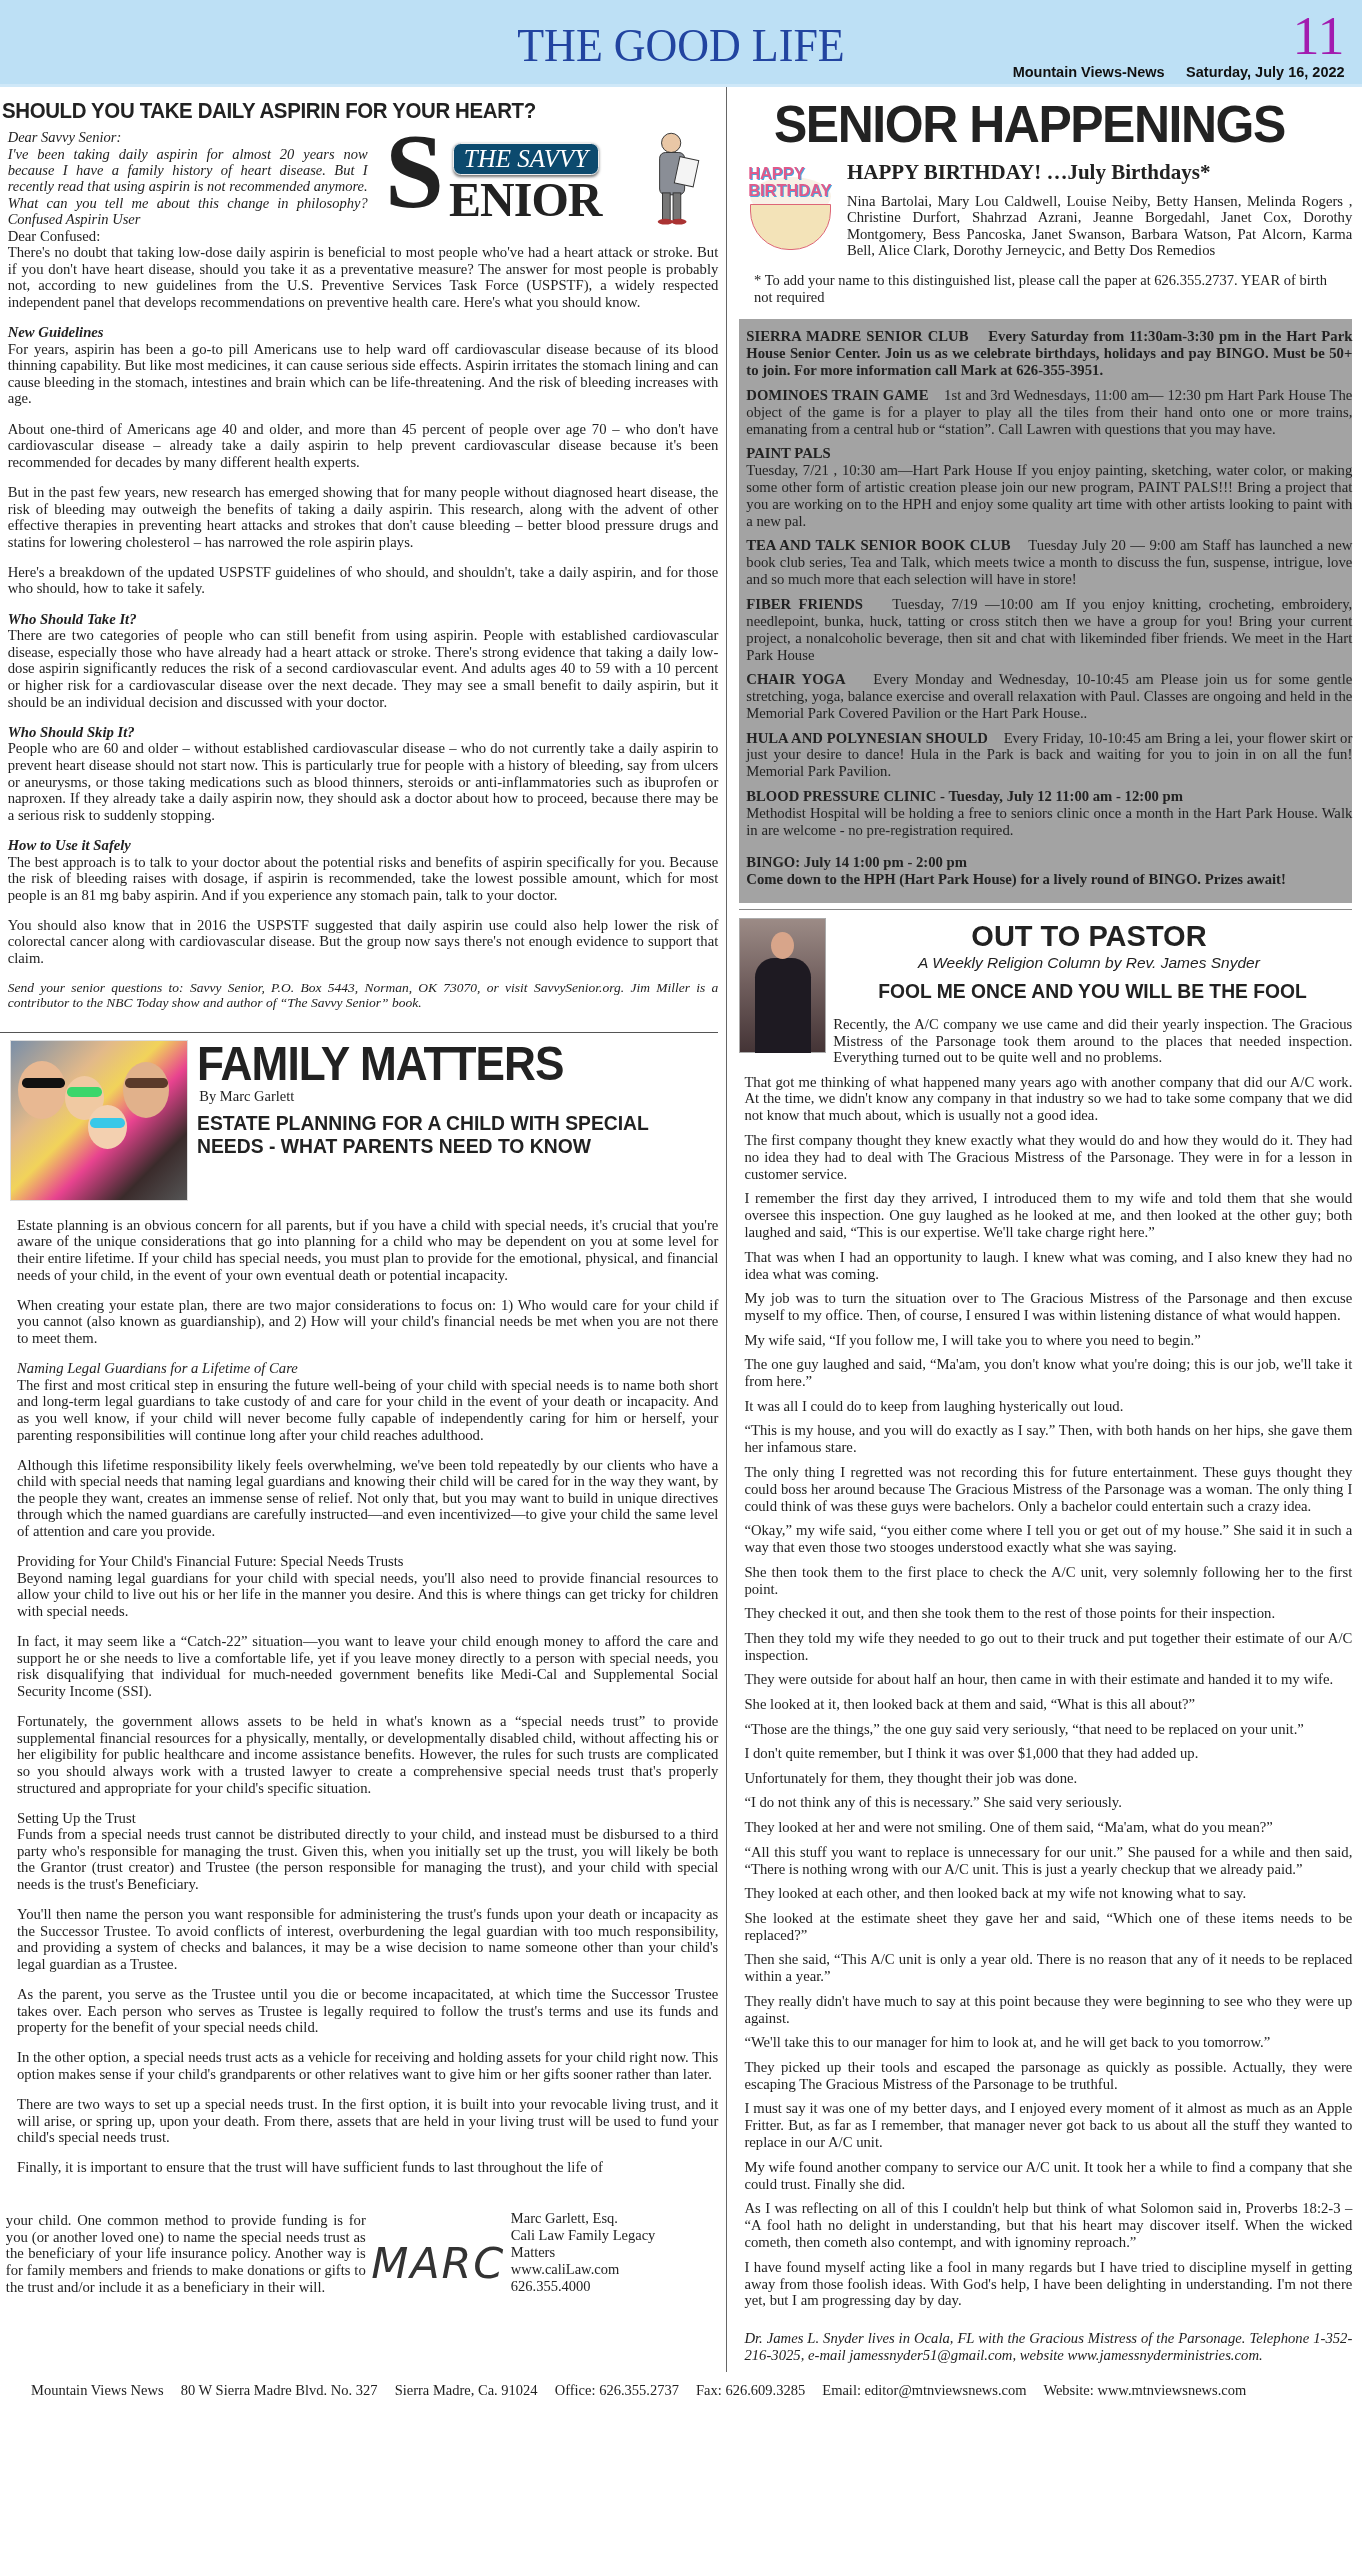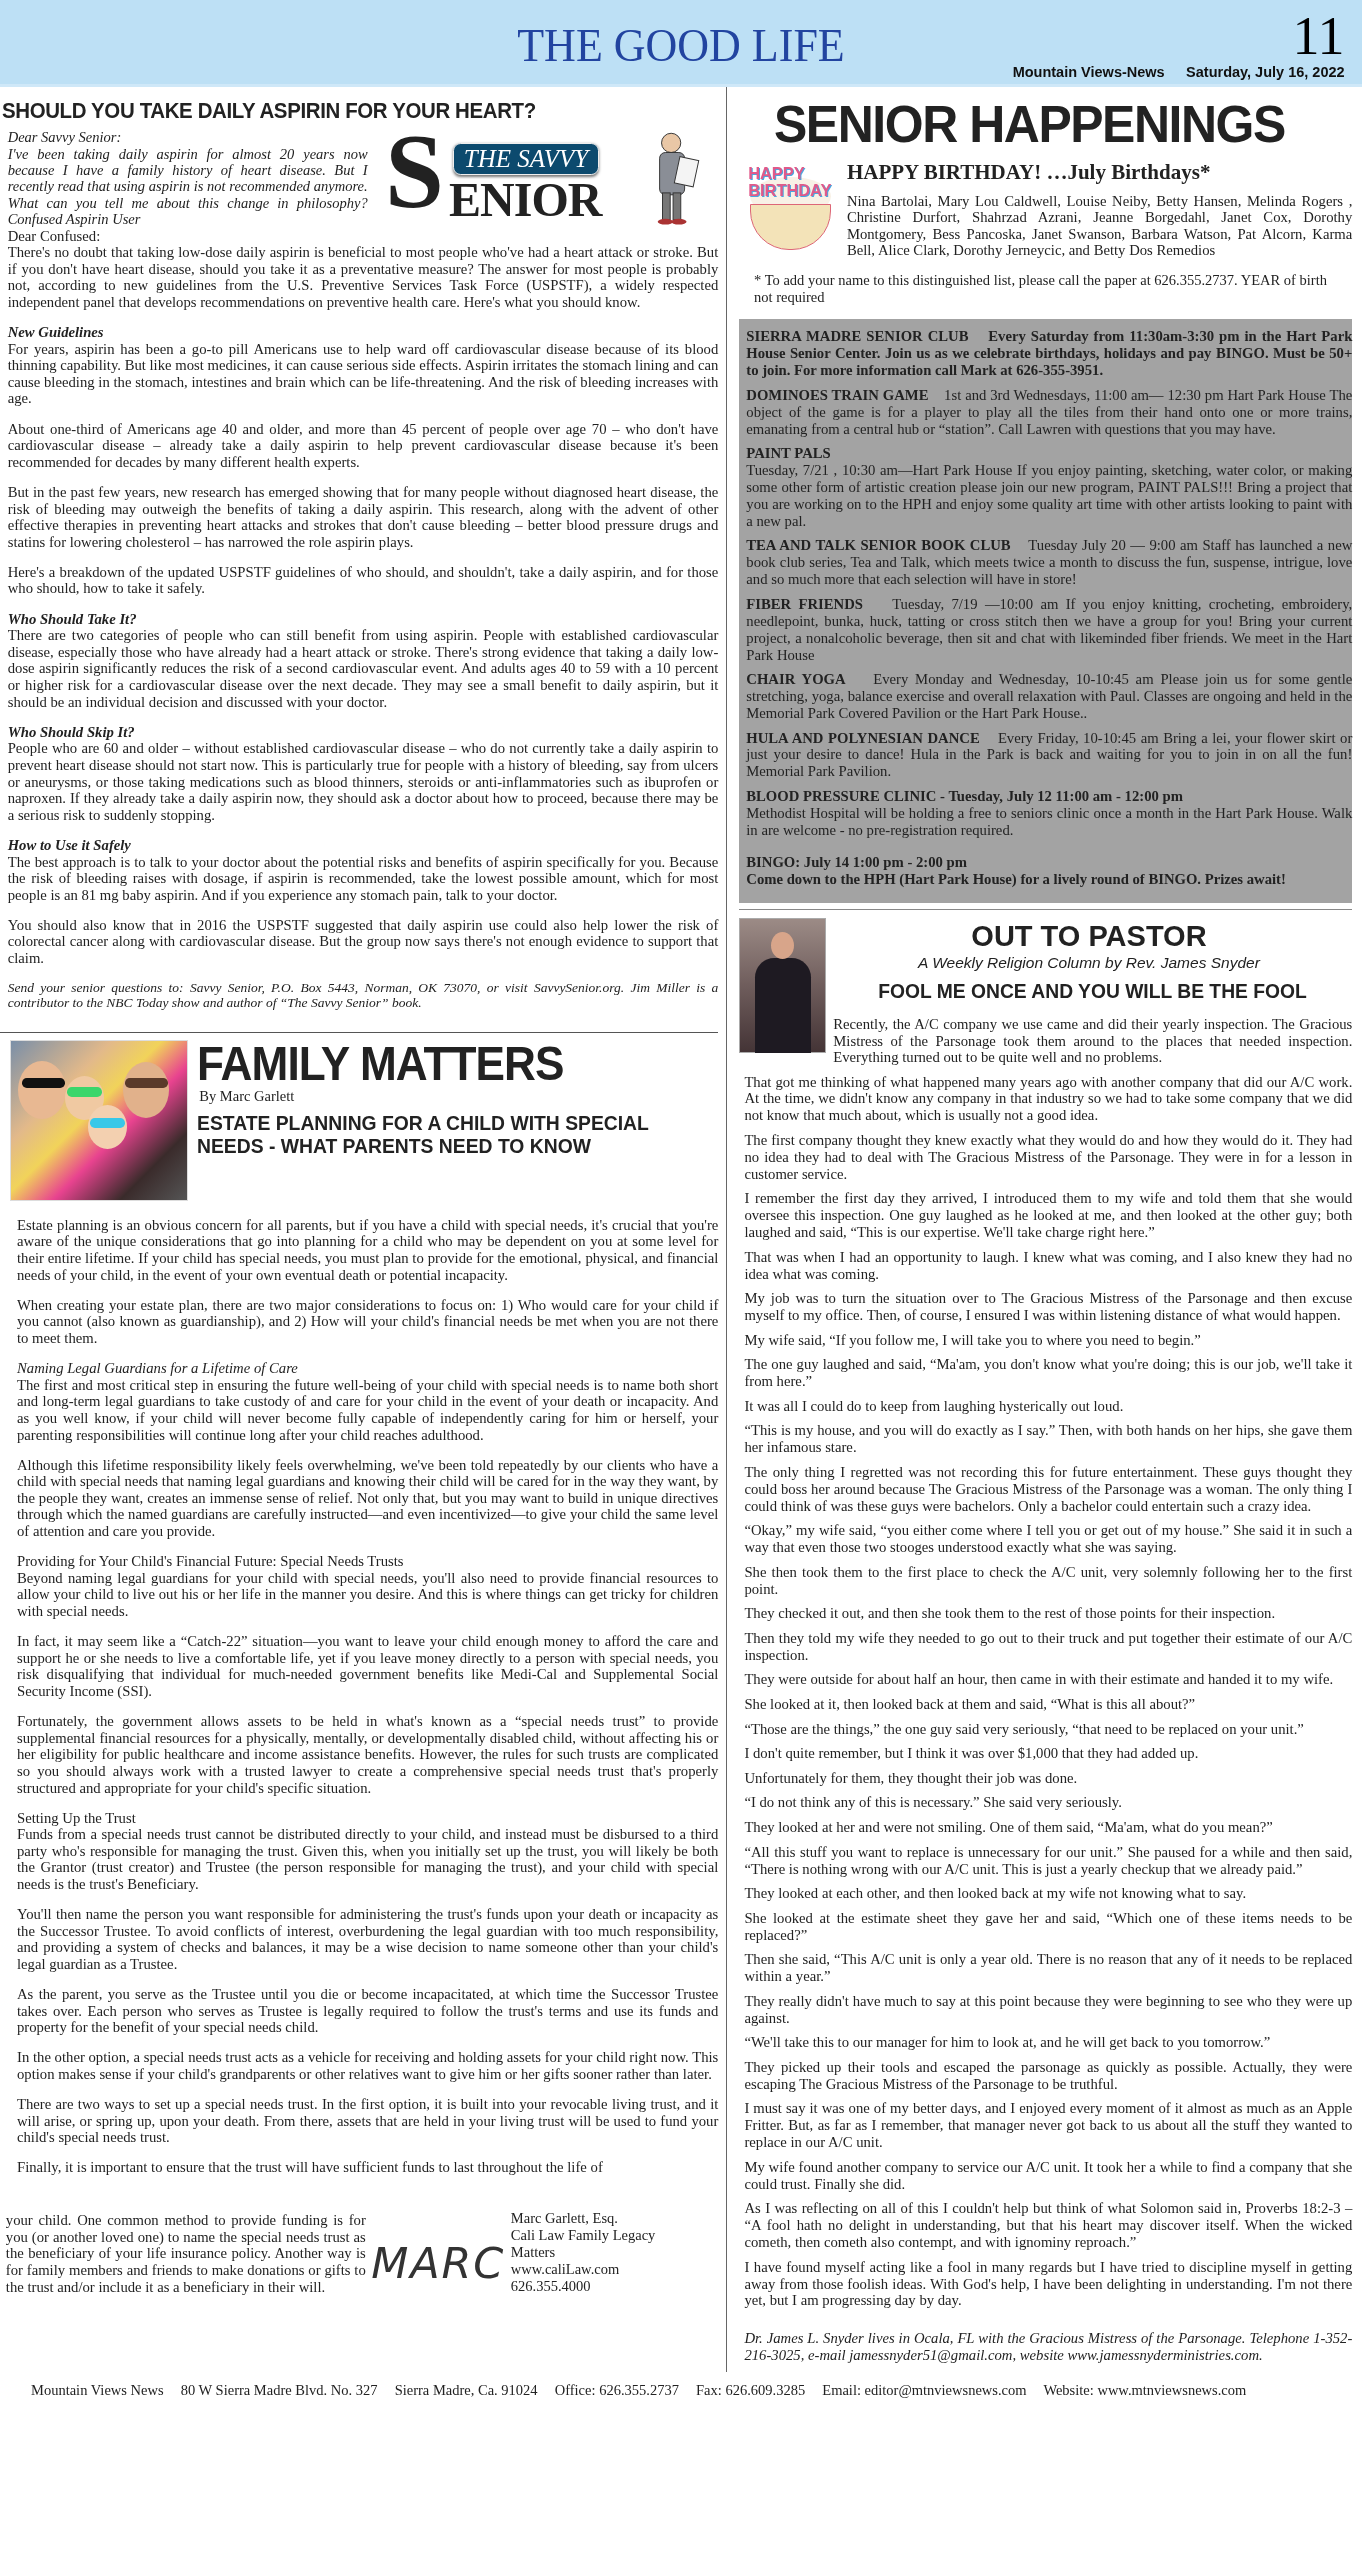--- a/index.html
+++ b/index.html
@@ -1,21 +1,21 @@
 <!DOCTYPE html>
 <html><head>
 <meta charset="utf-8">
 <style>
   * { box-sizing: border-box; margin: 0; padding: 0; }
   html, body { width: 1362px; background: #ffffff; }
   body { font-family: "Liberation Serif", "DejaVu Serif", serif; color: #222; font-size: 14.7px; line-height: 1.13; }
 
   .masthead { position: relative; height: 87px; background: #bde0f5; border-bottom: 3.9px solid #cfe8f8; }
   .masthead .section-title { position: absolute; left: 0; right: 0; top: 21px; text-align: center; font-family: "Liberation Serif", serif; font-size: 44px; color: #2244a0; letter-spacing: 0px; transform: scaleY(1.05); }
-  .masthead .page-num { position: absolute; right: 17.4px; top: 5.8px; font-size: 54px; color: #000000; font-family: "Liberation Serif", serif; }
+  .masthead .page-num { position: absolute; right: 17.4px; top: 5.8px; font-size: 54px; color: #a21caf; font-family: "Liberation Serif", serif; }
   .masthead .pub-line { position: absolute; right: 17.4px; top: 64px; font-family: "Liberation Sans", sans-serif; font-weight: bold; font-size: 14.5px; color: #111; }
   .masthead .pub-line span + span { margin-left: 17.4px; }
 
   .page { position: relative; display: flex; }
   .col-left { width: 727px; padding: 0 7.7px 0 0; border-right: 1.5px solid #666; }
   .col-right { width: 635px; padding: 0 9.7px 0 11.6px; }
   .aspirin-title { font-family: "Liberation Sans", sans-serif; font-weight: bold; font-size: 22px; letter-spacing: -0.4px; margin: 11.6px 0 5.8px 1.9px; transform: scaleX(0.93); transform-origin: left; white-space: nowrap; }
   .savvy-block { display: flex; gap: 7.7px; padding-left: 7.7px; }
   .savvy-q { width: 360px; font-style: italic; font-size: 14.5px; text-align: justify; }
   .savvy-logo { position: relative; width: 319px; height: 97px; margin-left: 9.7px; }
@@ -190,21 +190,21 @@
     </div>
     <p class="bday-note">* To add your name to this distinguished list, please call the paper at 626.355.2737.  YEAR of birth not required</p>
 
     <div class="events" id="events">
         <p class="bold-all"><b>SIERRA MADRE SENIOR CLUB</b>&nbsp;&nbsp;&nbsp; <span>Every Saturday from 11:30am-3:30 pm in the Hart Park House Senior Center.  Join us as we celebrate birthdays, holidays and pay BINGO.  Must be 50+ to join.  For more information call Mark at 626-355-3951.</span></p>
         <p><b>DOMINOES TRAIN GAME</b>&nbsp;&nbsp;&nbsp; <span>1st and 3rd Wednesdays,   11:00 am— 12:30 pm Hart Park House The object of the game is for a player to play all the tiles from their hand onto one or more trains, emanating from a central hub or “station”. Call Lawren with questions that you may have.</span></p>
         <p><b>PAINT PALS</b><br><span>Tuesday, 7/21 , 10:30 am—Hart Park House  If you enjoy painting, sketching, water color, or making some other form of artistic creation please join our new program, PAINT PALS!!! Bring a project that you are working on to the HPH and enjoy some quality art time with other artists looking to paint with a new pal.</span></p>
         <p><b>TEA AND TALK SENIOR BOOK CLUB</b>&nbsp;&nbsp;&nbsp; <span>Tuesday July 20  — 9:00 am Staff has launched a new book club series, Tea and Talk, which meets twice a month to discuss the fun, suspense, intrigue, love and so much more that each selection will have in store!</span></p>
         <p><b>FIBER FRIENDS</b>&nbsp;&nbsp;&nbsp; <span>Tuesday, 7/19 —10:00 am If you enjoy knitting, crocheting, embroidery, needlepoint, bunka, huck, tatting or cross stitch then we have a group for you! Bring your current project, a nonalcoholic beverage, then sit and chat with likeminded fiber friends. We meet in the Hart Park House</span></p>
         <p><b>CHAIR YOGA</b>&nbsp;&nbsp;&nbsp; <span>Every Monday and Wednesday, 10-10:45 am Please join us for some gentle stretching, yoga, balance exercise and overall relaxation with Paul. Classes are ongoing and held in the Memorial Park Covered Pavilion or the Hart Park House..</span></p>
-        <p><b>HULA AND POLYNESIAN DANCE</b>&nbsp;&nbsp;&nbsp; <span>Every Friday, 10-10:45 am Bring a lei, your flower skirt or just your desire to dance! Hula in the Park is back and waiting for you to join in on all the fun! Memorial Park Pavilion.</span></p>
+        <p><b>HULA AND POLYNESIAN SHOULD</b>&nbsp;&nbsp;&nbsp; <span>Every Friday, 10-10:45 am Bring a lei, your flower skirt or just your desire to dance! Hula in the Park is back and waiting for you to join in on all the fun! Memorial Park Pavilion.</span></p>
         <p><b>BLOOD PRESSURE CLINIC - Tuesday, July 12    11:00 am - 12:00 pm</b><br><span>Methodist Hospital will be holding a free to seniors clinic once a month in the Hart Park House.  Walk in are welcome - no pre-registration required.</span></p>
         <p class="bold-all" style="margin-top: 15.5px;"><b>BINGO:  July 14    1:00 pm - 2:00 pm</b><br><span>Come down to the HPH (Hart Park House) for a lively round of BINGO.  Prizes await!</span></p>
       </div>
 
     <div class="otp-divider"></div>
 
     <article>
       <div class="otp-head">
         <div class="pastor-photo">
           <div class="suit"></div>

